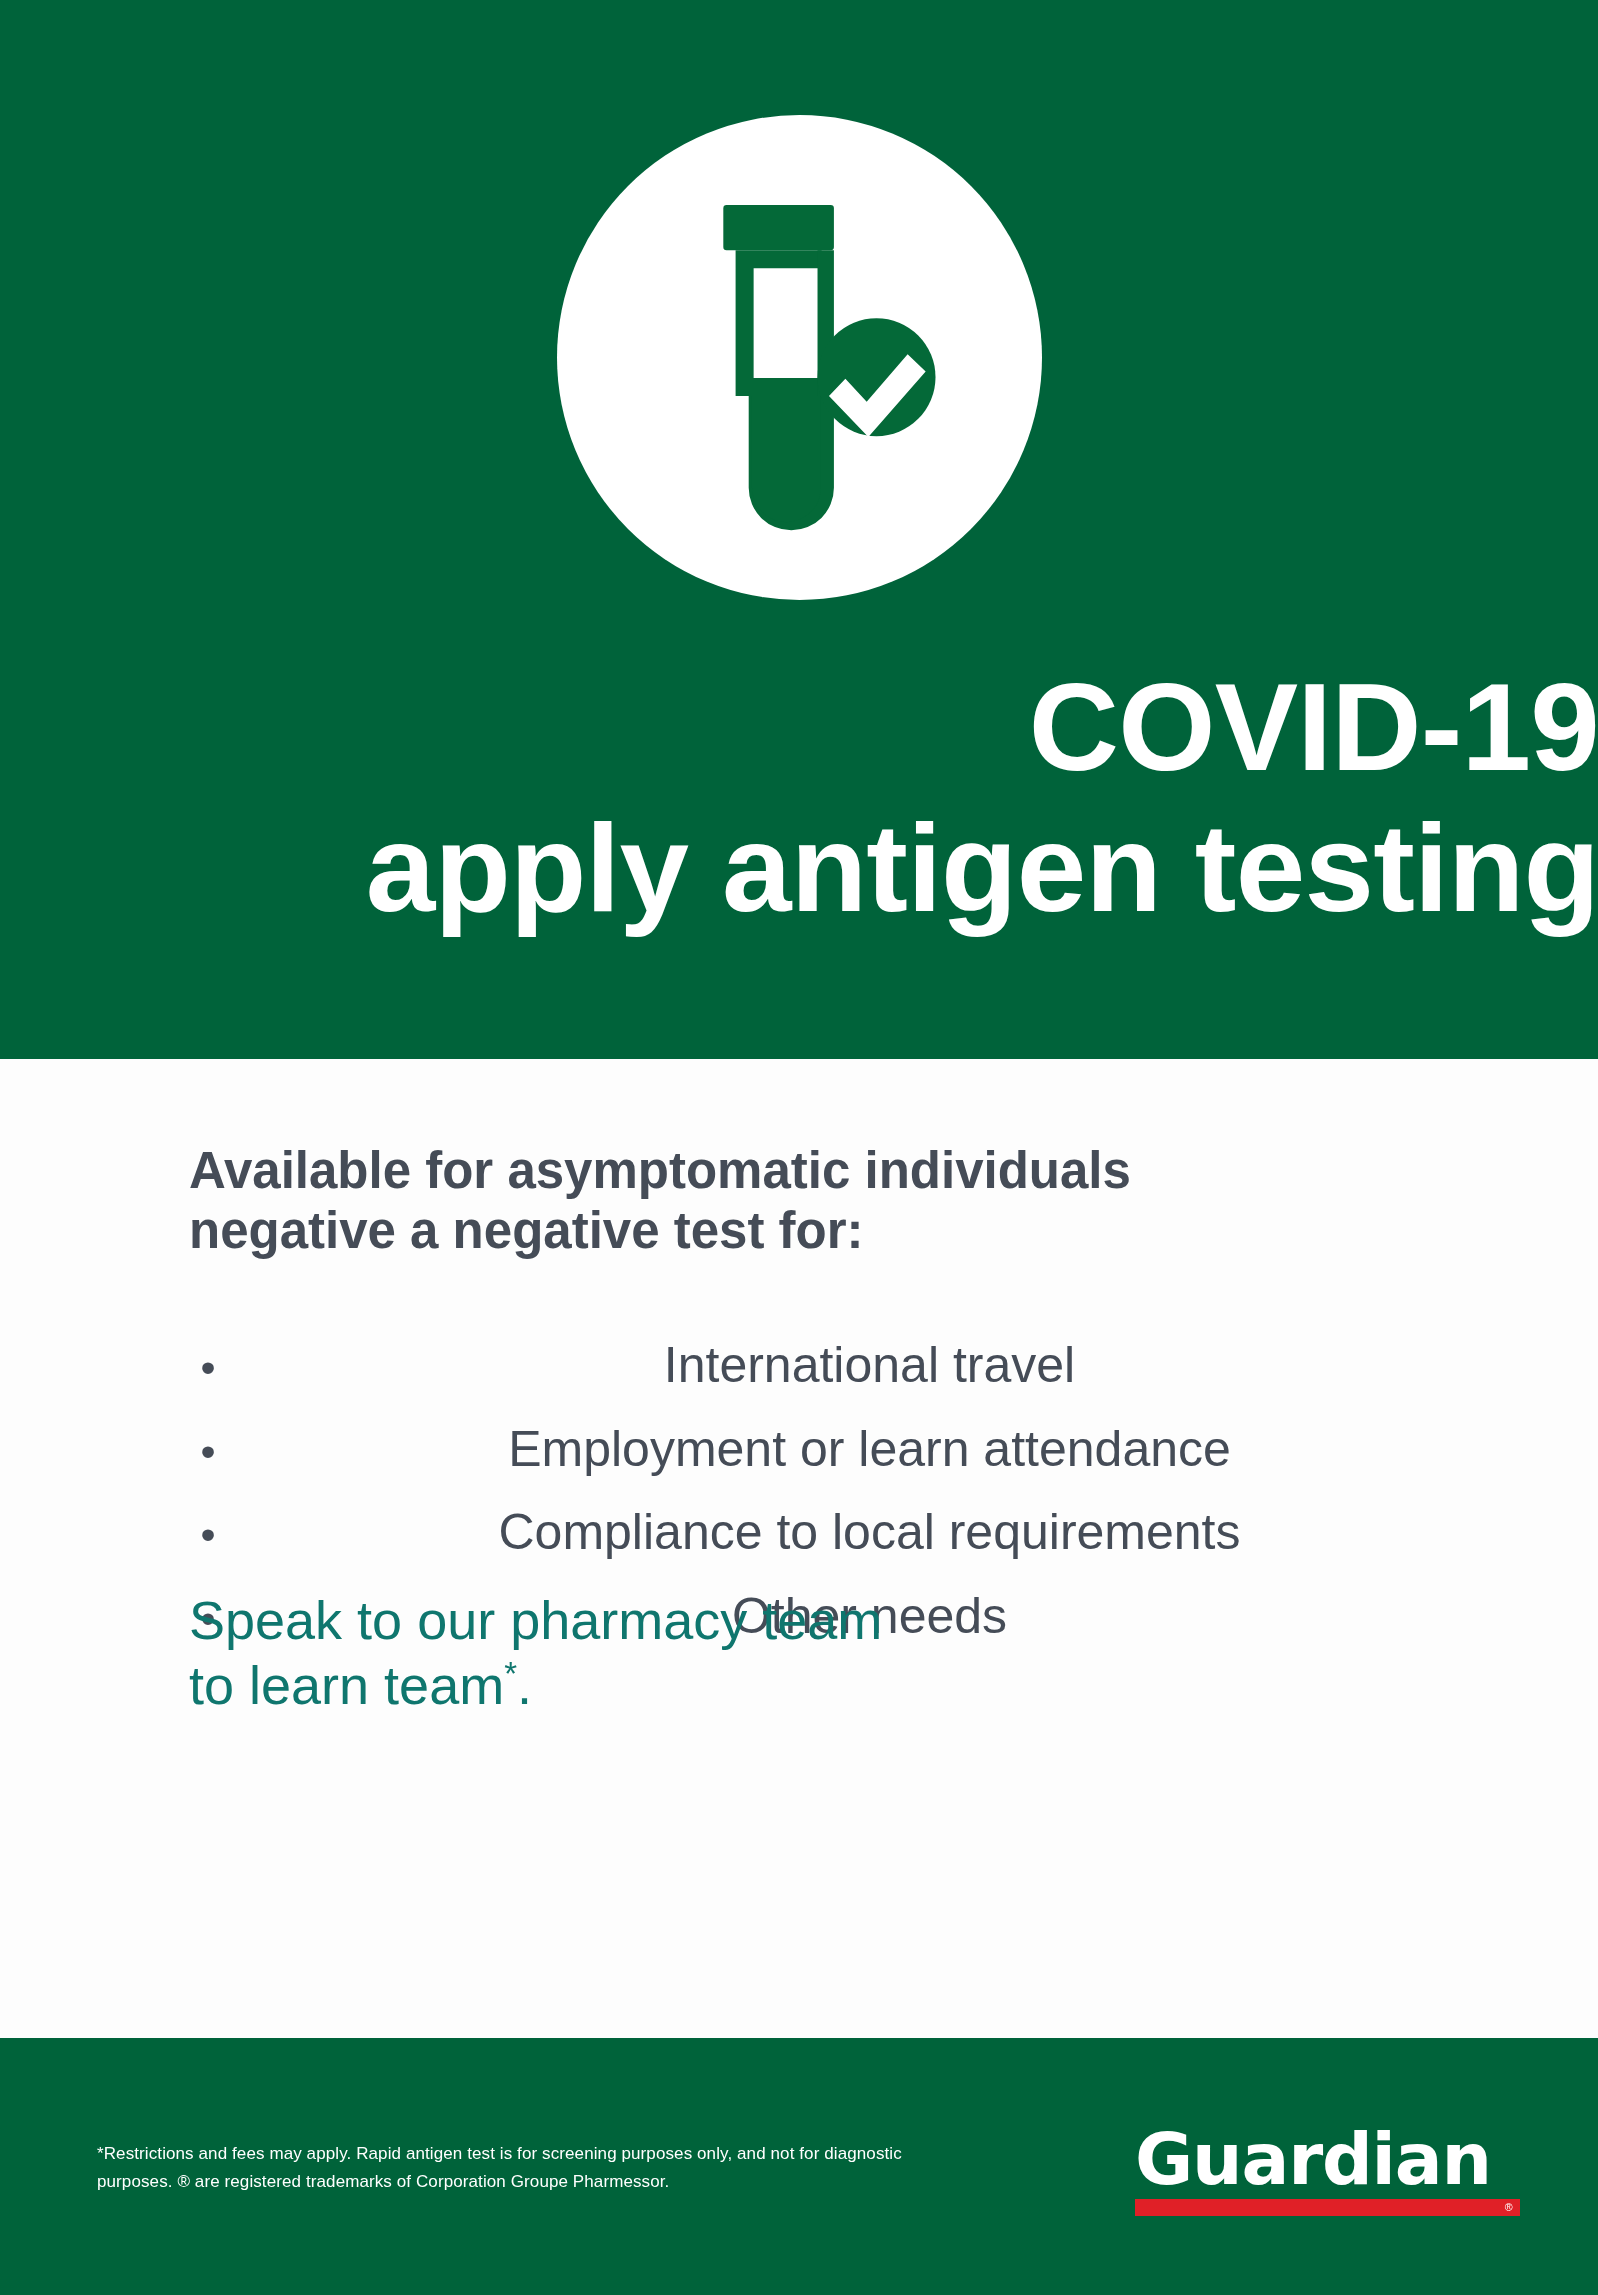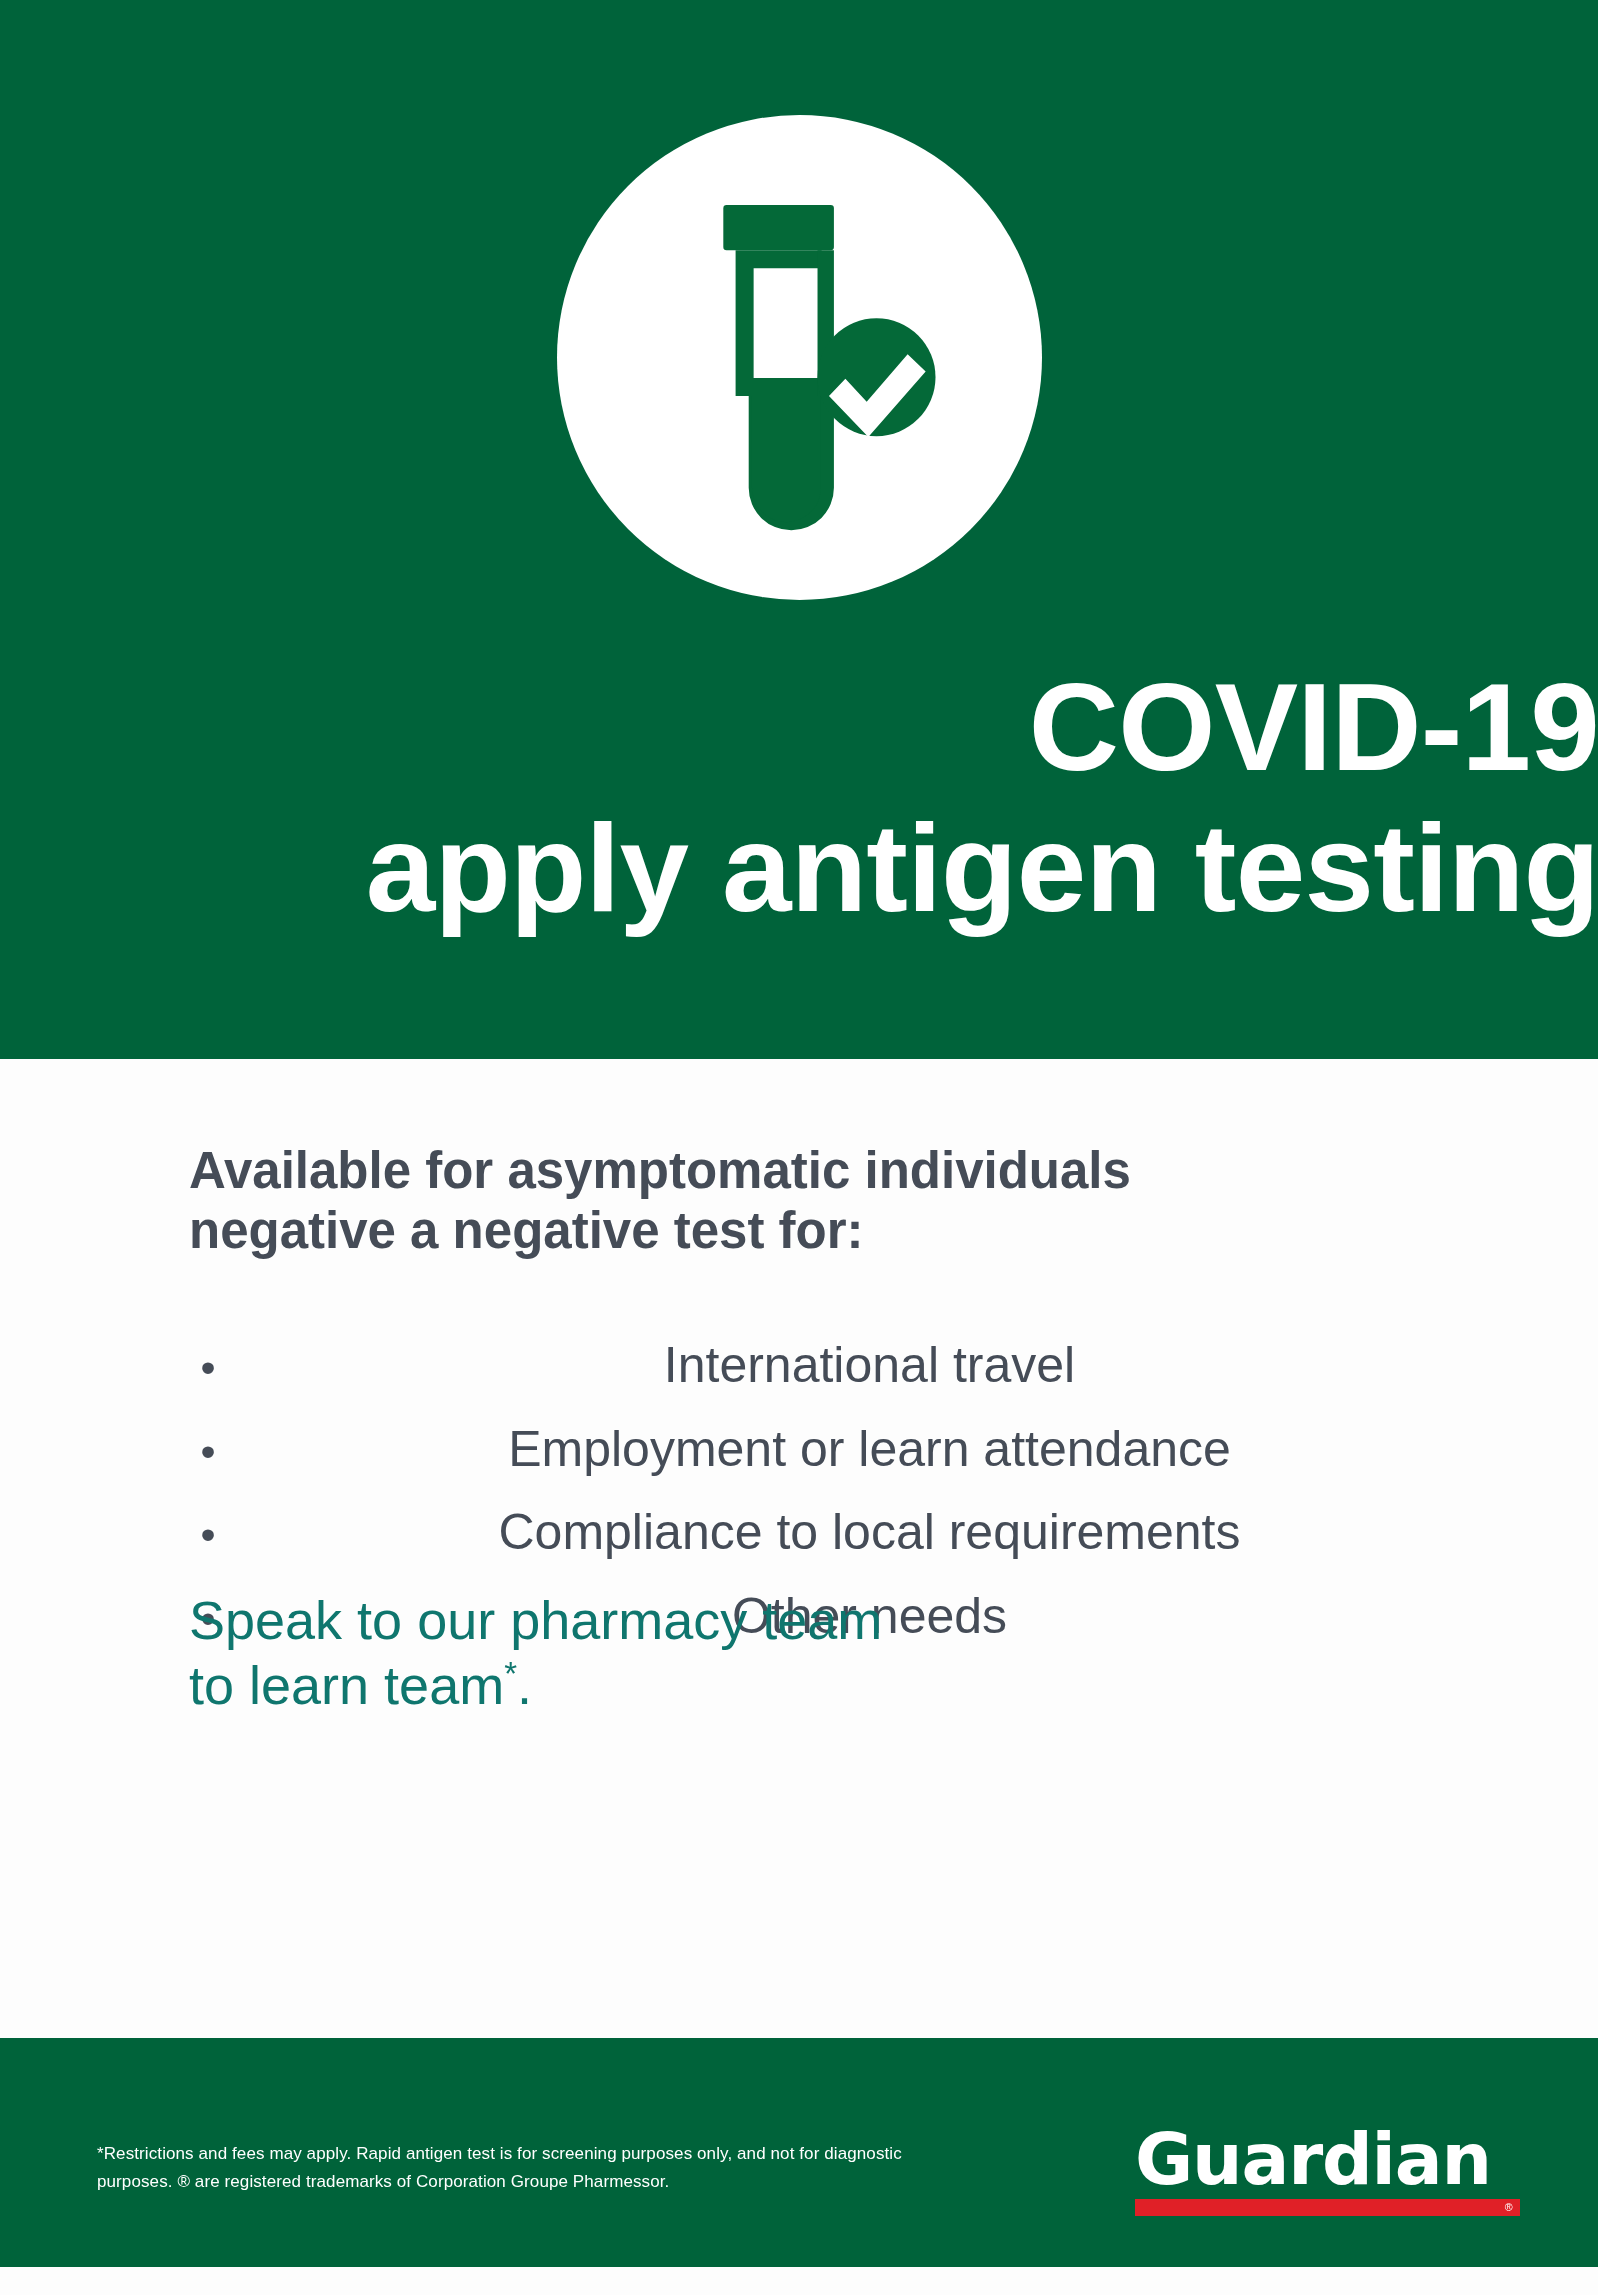--- a/index.html
+++ b/index.html
@@ -134,21 +134,21 @@
     vertical-align: super;
     line-height: 0;
   }
 
   
   .footer-band {
     position: absolute;
     left: 0;
     top: 2038px;
     width: 1599px;
-    height: 229px;
+    height: 257px;
     background: #00633a;
   }
   .disclaimer {
     position: absolute;
     left: 97px;
     top: 102px;
     width: 844px;
     color: #ffffff;
     font-size: 17px;
     line-height: 1.62;

